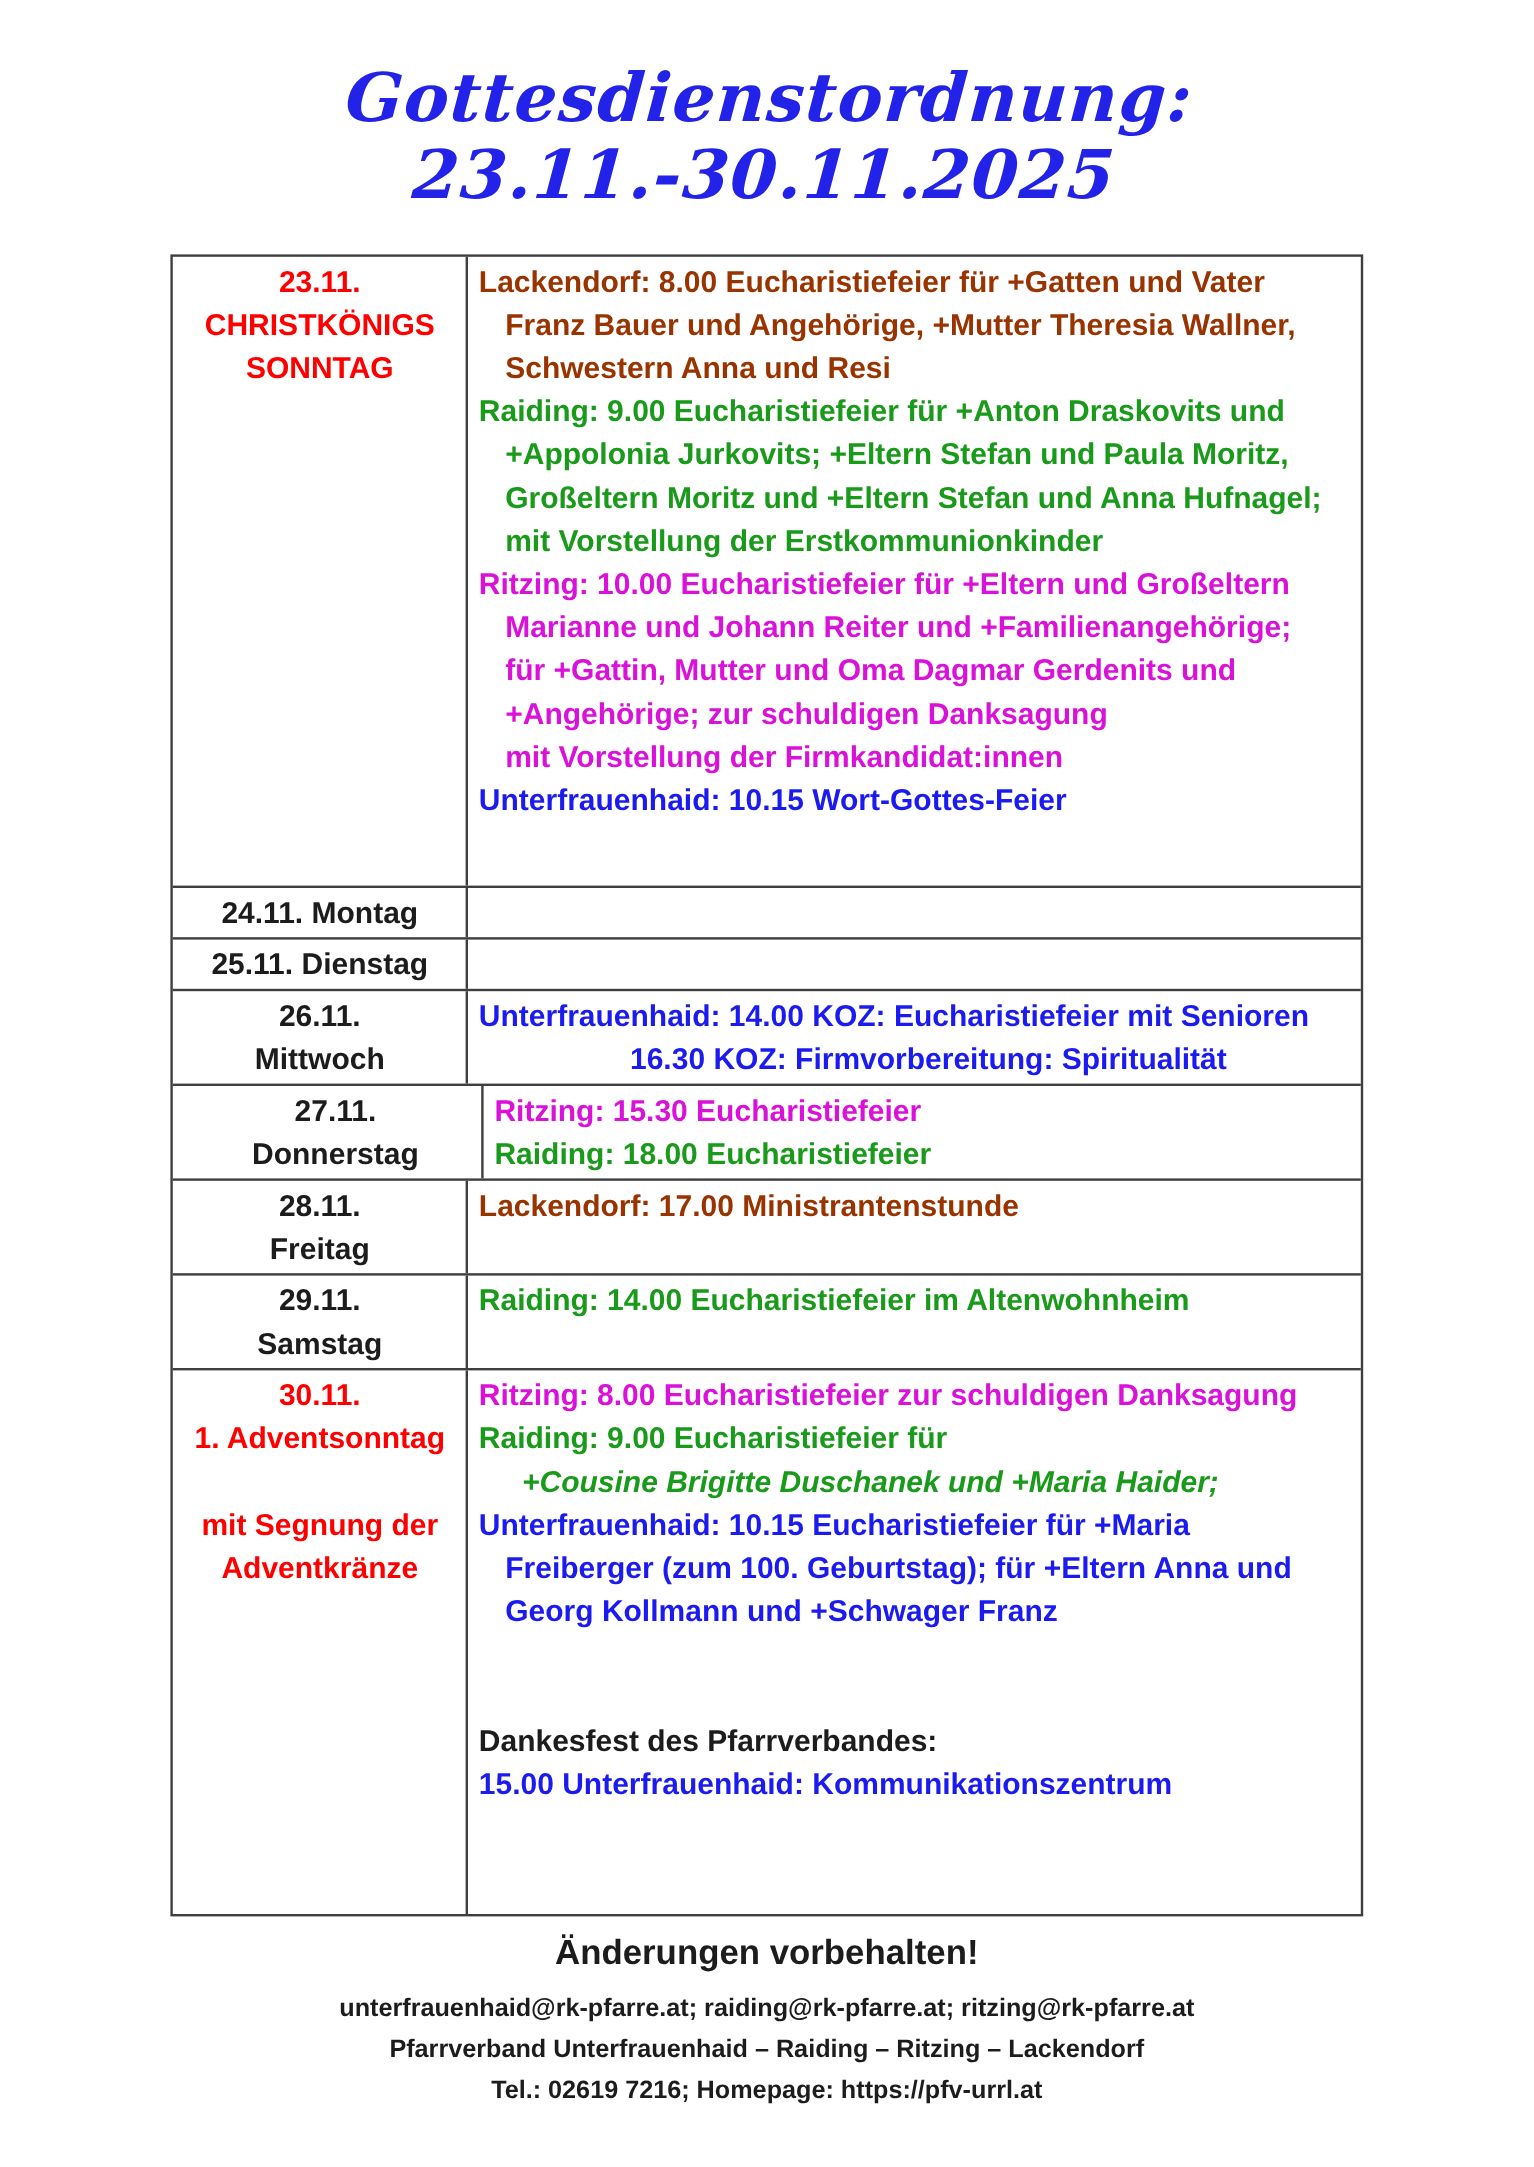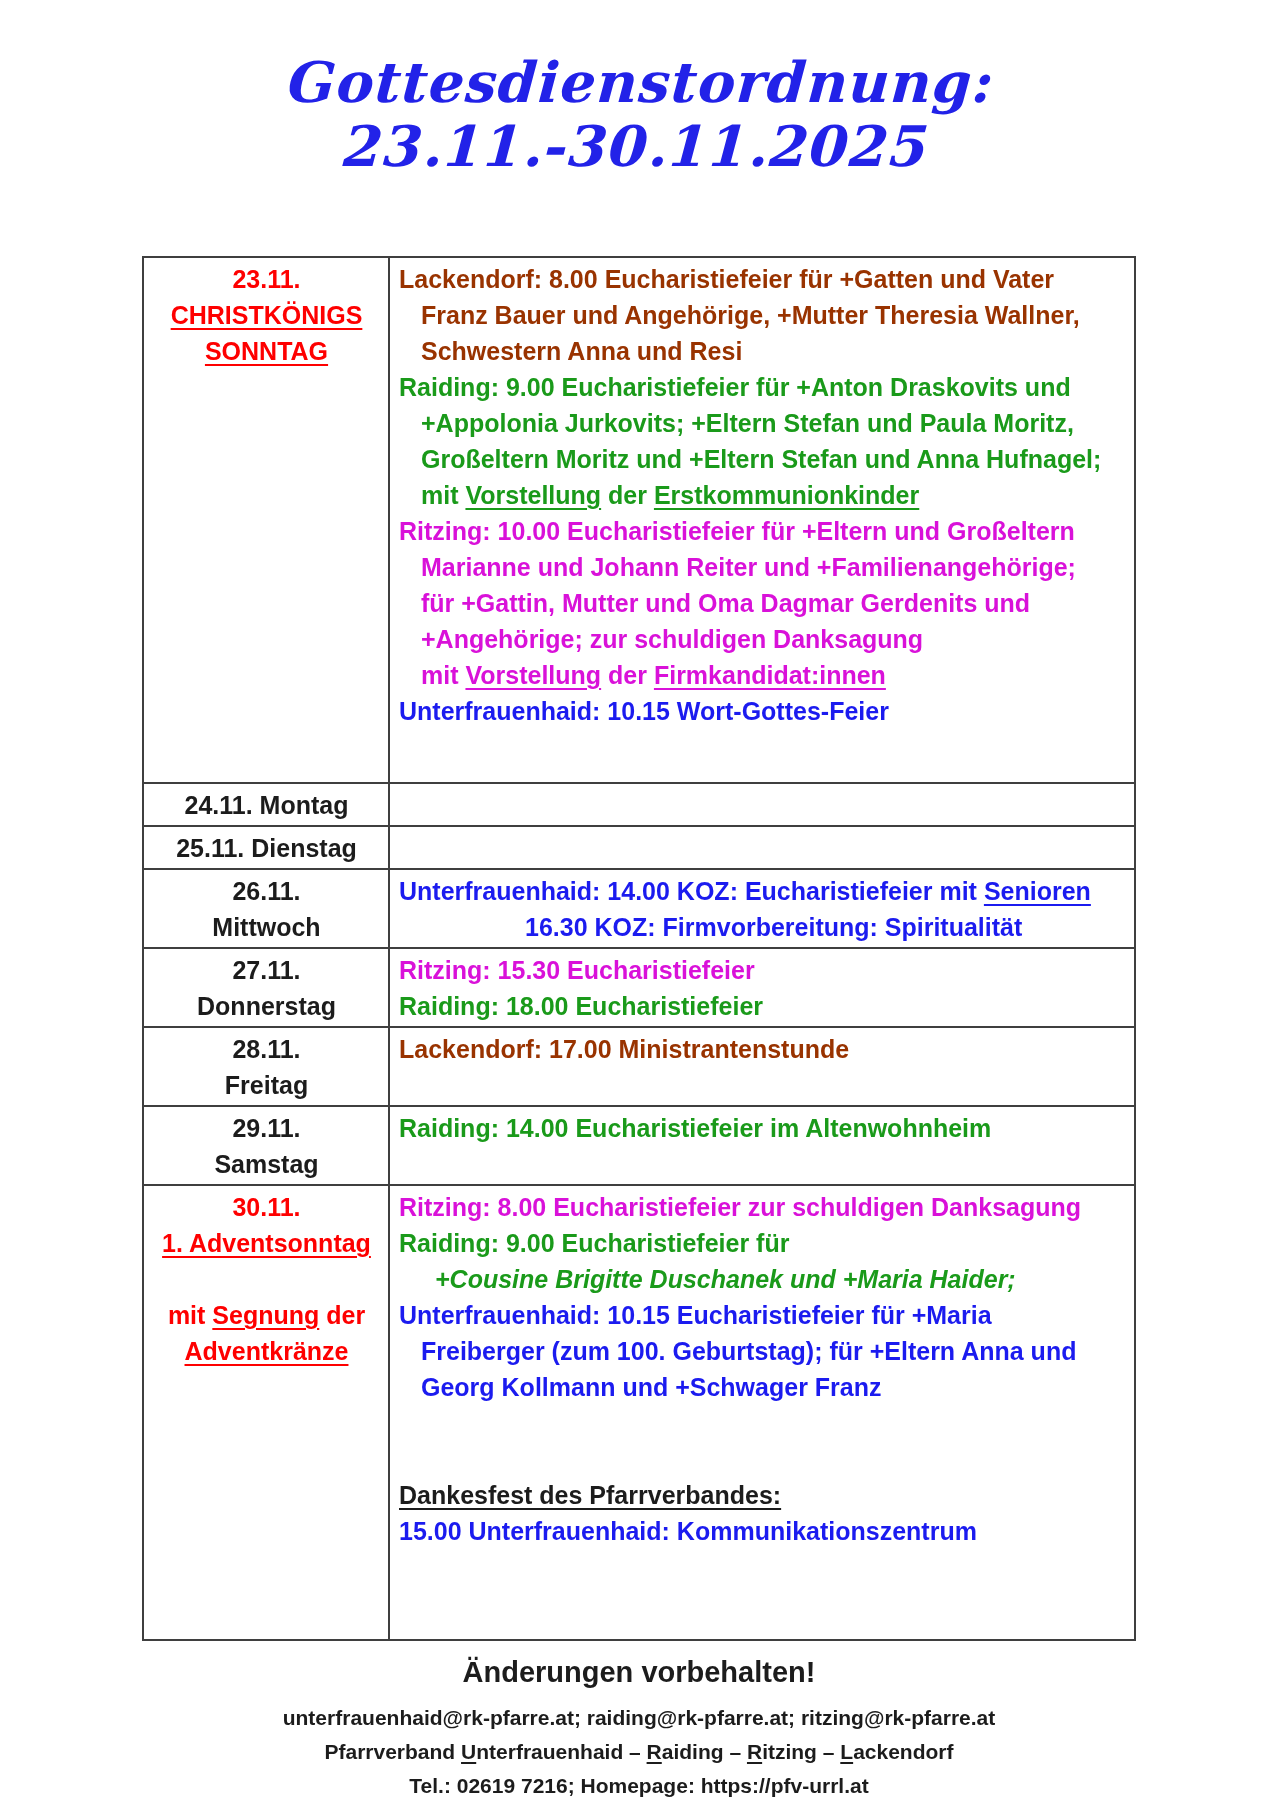--- a/index.html
+++ b/index.html
@@ -14,46 +14,46 @@
   .title{
     margin:50px 0 0 0;text-align:center;
     font-family:"DejaVu Serif","Liberation Serif",serif;
     font-style:italic;font-weight:bold;
     font-size:56px;line-height:64px;color:var(--c-title);
     letter-spacing:1px;transform:skewX(-4deg);
   }
 
   
   .gd-table{
-    width:994px;margin:78px auto 0 auto;
+    width:994px;margin:34px auto 0 auto;
     border:2px solid var(--c-border);
     box-sizing:border-box;
   }
   .gd-row{display:flex;border-bottom:2px solid var(--c-border);box-sizing:border-box;}
   .gd-row:last-child{border-bottom:none;}
   .gd-row:nth-child(1){min-height:526px;}
   .gd-row:nth-child(2){min-height:34px;}
   .gd-row:nth-child(3){min-height:34px;}
   .gd-row:nth-child(4){min-height:68px;}
-  .gd-row:nth-child(5){min-height:65px;}
+  .gd-row:nth-child(5){min-height:65px;padding-left:13px;}
   .gd-row:nth-child(6){min-height:67px;}
   .gd-row:nth-child(7){min-height:68px;}
   .gd-row:nth-child(8){min-height:453px;}
   .gd-cell{box-sizing:border-box;padding:3px 8px 2px 9px;}
   .gd-left{
     width:246px;flex:none;text-align:center;
     border-right:2px solid var(--c-border);
   }
   .gd-right{flex:1;}
   .line{
     font-size:25px;line-height:36px;font-weight:bold;
     white-space:nowrap;
   }
   .line .w-normal{font-weight:bold;text-align:right;}
-  .u{text-decoration:underline;text-decoration-thickness:2px;text-underline-offset:4px;}
+  .u{text-decoration-thickness:2px;text-underline-offset:4px;}
   .c-red{color:var(--c-red);}
   .c-lack{color:var(--c-lack);}
   .c-raid{color:var(--c-raid);}
   .c-ritz{color:var(--c-ritz);}
   .c-ufh{color:var(--c-ufh);}
   .c-black{color:var(--c-black);}
   .c-day{color:var(--c-black);}
 
   
   .footer{ text-align:center;color:var(--c-black); }

